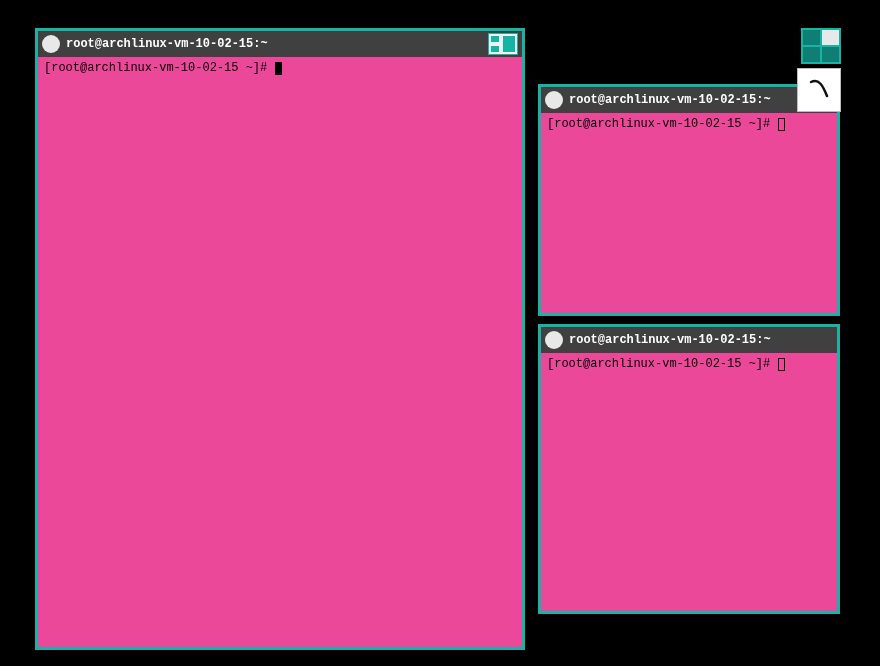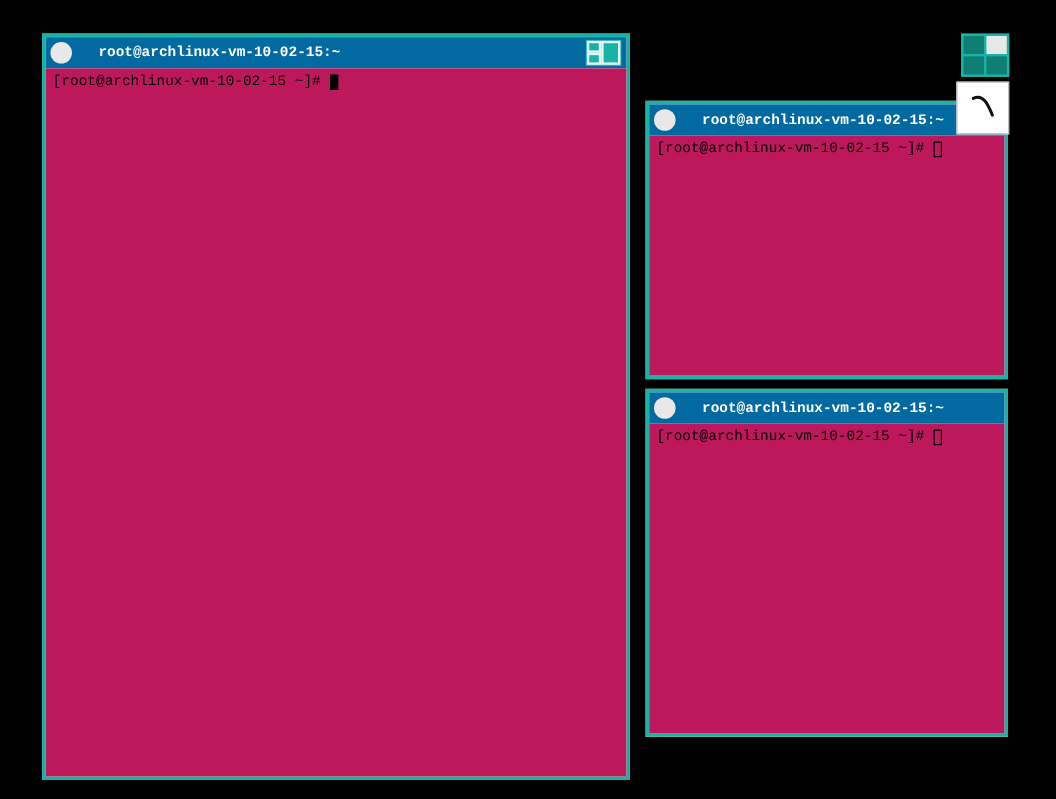--- a/index.html
+++ b/index.html
@@ -10,25 +10,25 @@
       font-size: 12px;
       position: relative;
     }
     .win {
       position: absolute;
       background: #fff;
       border: 3px solid #19b3a6;
     }
     .titlebar {
       height: 26px;
-      background: #0369a1;
+      background: #404040;
       display: flex;
       align-items: center;
       padding: 0 4px;
-      gap: 22px;
+      gap: 6px;
     }
     .circle {
       width: 18px;
       height: 18px;
       background: #e8e8e8;
       border-radius: 50%;
       flex: 0 0 18px;
     }
     .title-text {
       color: #fff;
@@ -39,21 +39,21 @@
     .title-spacer { flex: 1; }
     .corner-deco {
       flex: 0 0 30px;
       height: 22px;
       display: inline-block;
     }
     .corner-deco svg { display: block; }
     .term-body {
       padding: 4px 6px;
       color: #000;
-      background: #be185d;
+      background: #ec4899;
       height: calc(100% - 26px);
       overflow: hidden;
       white-space: pre;
     }
     .cursor-fill {
       display: inline-block;
       width: 7px;
       height: 13px;
       background: #000;
       vertical-align: text-bottom;

